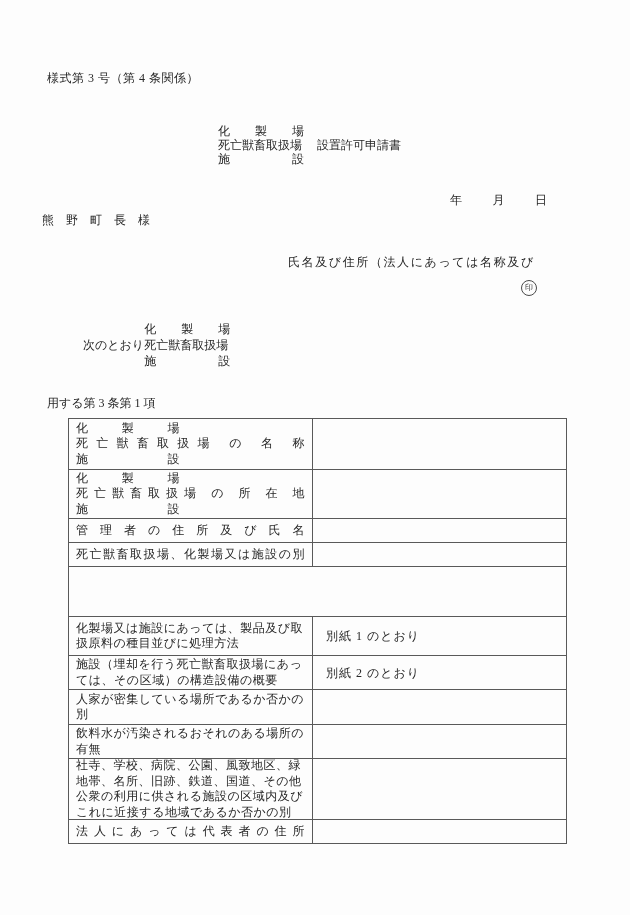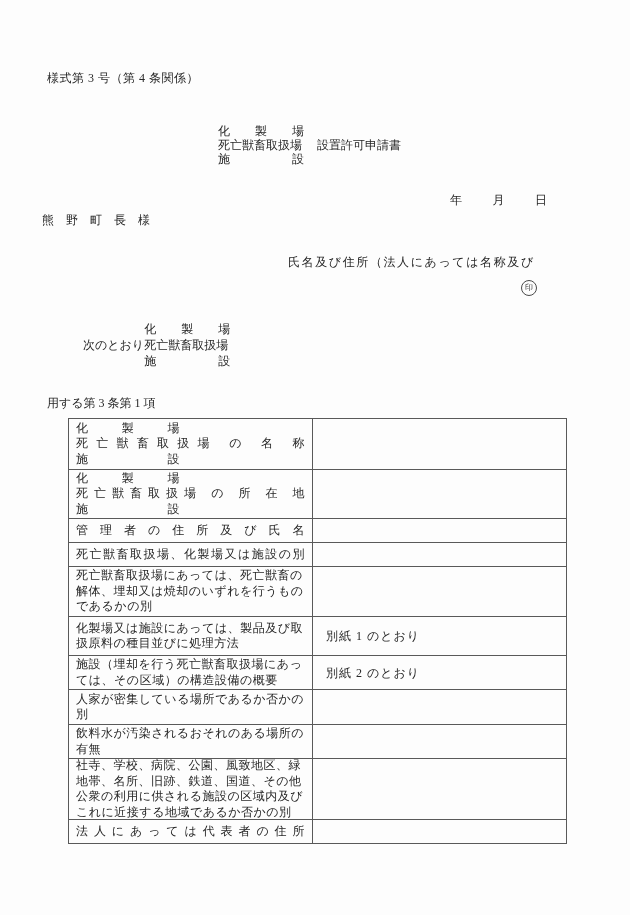--- a/index.html
+++ b/index.html
@@ -121,25 +121,20 @@
     </div>
 
     <div class="trow" style="height:23px">
       <div class="lcell">
         <span class="full jlast">死亡獣畜取扱場、化製場又は施設の別</span>
       </div>
       <div class="vcell"></div>
     </div>
 
     <div class="trow" style="height:49px">
-      <div class="lcell">
-        <span class="pre">死亡獣畜取扱場にあっては、死亡獣畜の
-解体、埋却又は焼却のいずれを行うもの
-であるかの別</span>
-      </div>
       <div class="vcell"></div>
     </div>
 
     <div class="trow" style="height:38px">
       <div class="lcell">
         <span class="pre">化製場又は施設にあっては、製品及び取
 扱原料の種目並びに処理方法</span>
       </div>
       <div class="vcell">別紙 1 のとおり</div>
     </div>

